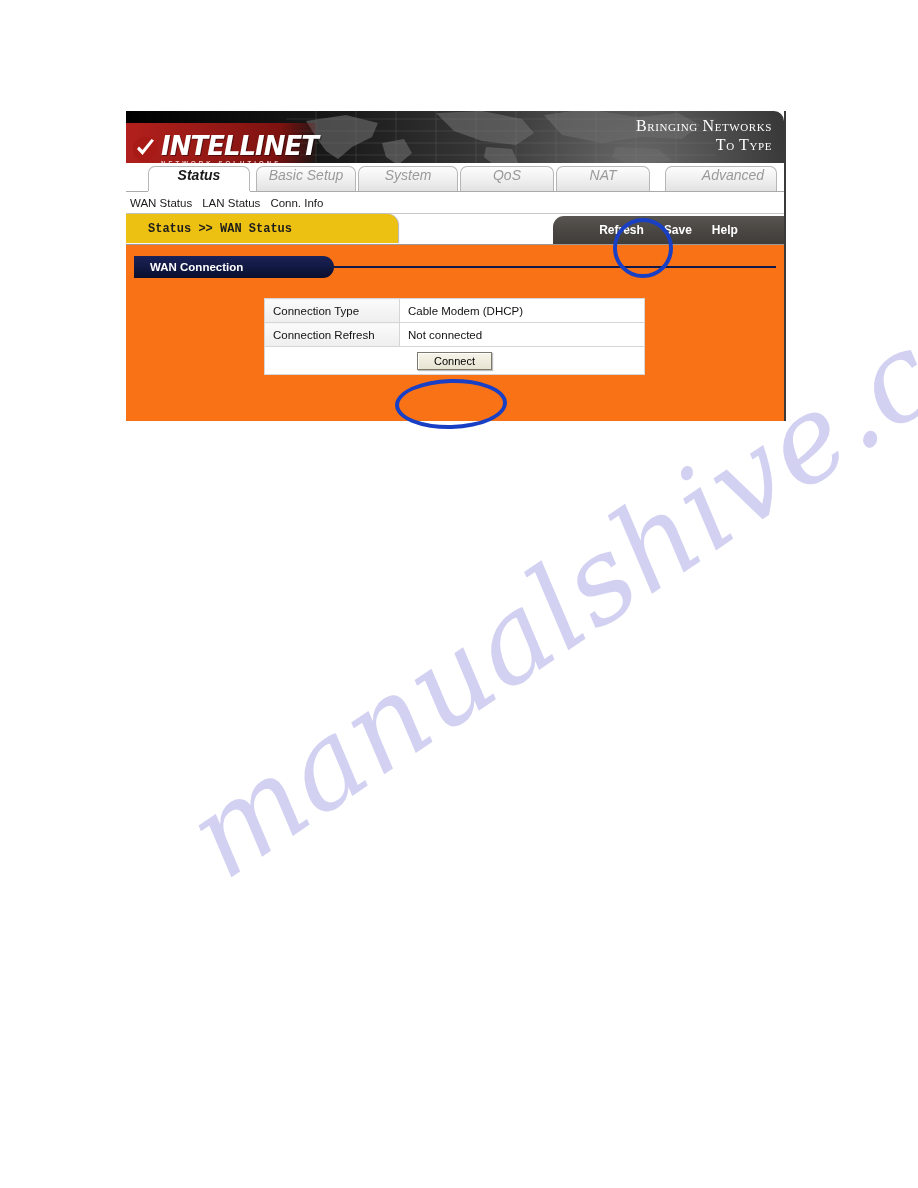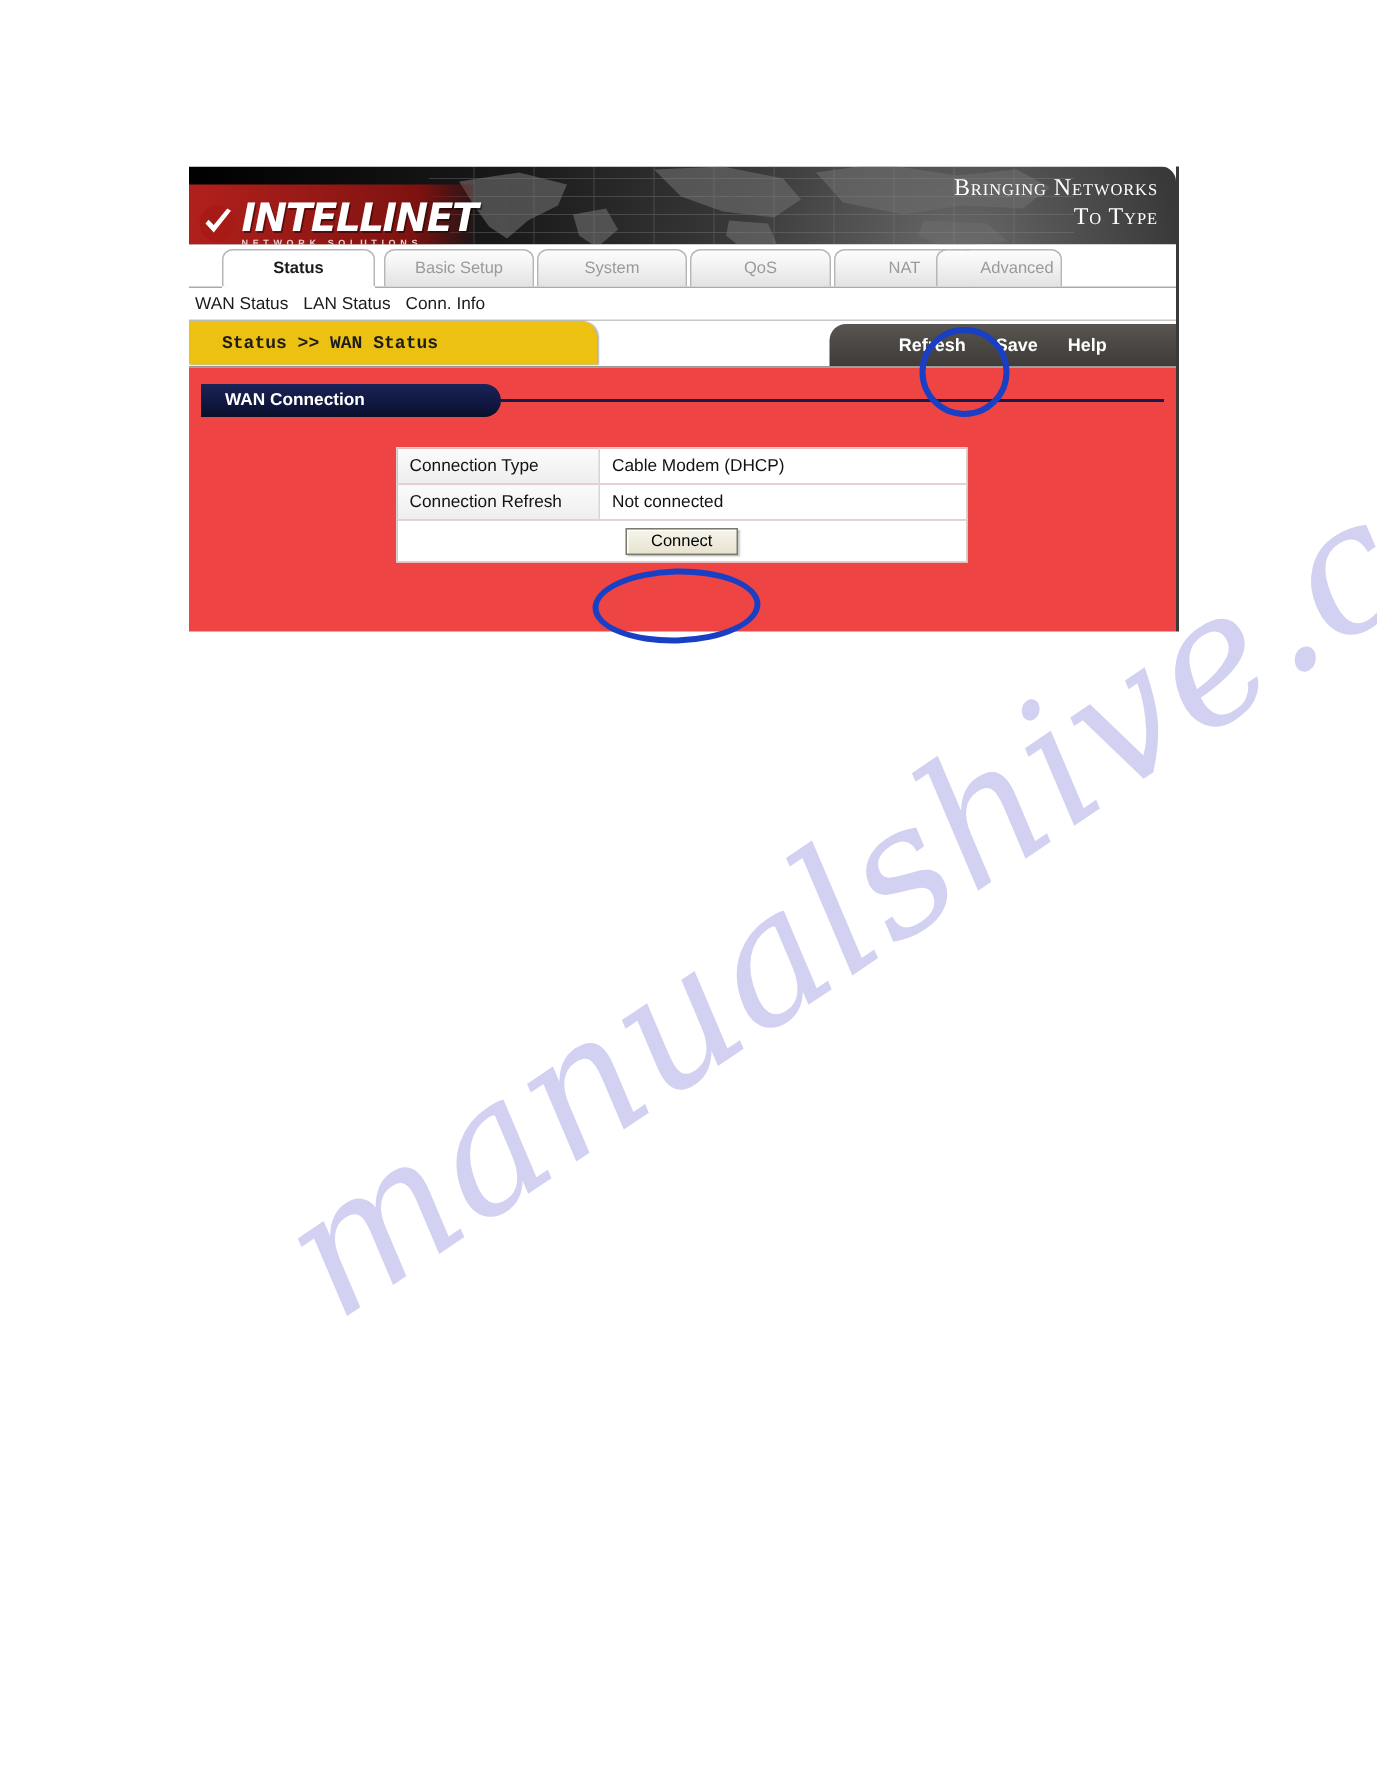--- a/index.html
+++ b/index.html
@@ -120,24 +120,24 @@
     position: absolute;
     top: 3px;
     height: 25px;
     box-sizing: border-box;
     border: 1px solid #b6b6b6;
     border-bottom: none;
     border-top-left-radius: 7px;
     border-top-right-radius: 7px;
     background: linear-gradient(180deg, #fdfdfd 0%, #efefef 55%, #e2e2e2 100%);
     color: #9a9a9a;
-    font-size: 11px;
-    display: flex;
-    align-items: center;
+    font-size: 14px;
+    display: flex;
     justify-content: center;
+    font-style: italic;
   }
   .tab.active {
     background: #ffffff;
     color: #1a1a1a;
     font-weight: bold;
     border-color: #b6b6b6;
     z-index: 3;
     box-shadow: 0 2px 0 0 #fff;
   }
 
@@ -198,21 +198,21 @@
   }
   .dark-toolbar a {
     color: #ffffff;
     font-size: 12px;
     text-decoration: none;
   }
 
   
   .pagebody {
     position: relative;
-    background: #ef4444;
+    background: #f97316;
     height: 177px;
   }
   .section-head {
     position: absolute;
     left: 8px; top: 11px;
     width: 642px; height: 22px;
   }
   .section-pill {
     position: absolute;
     left: 0; top: 0;
@@ -347,21 +347,21 @@
       </div>
     <div class="tab" style="left:232px;width:100px;">
       <span>System</span>
       </div>
     <div class="tab" style="left:334px;width:94px;">
       <span>QoS</span>
       </div>
     <div class="tab" style="left:430px;width:94px;">
       <span>NAT</span>
       </div>
-    <div class="tab" style="left:498px;width:84px;padding-left:24px;">
+    <div class="tab" style="left:539px;width:112px;padding-left:24px;">
       <span>Advanced</span>
       </div>
   </div>
 
   <div class="subnav">
     <a href="#">WAN Status</a>
     <a href="#">LAN Status</a>
     <a href="#">Conn. Info</a>
   </div>
 

